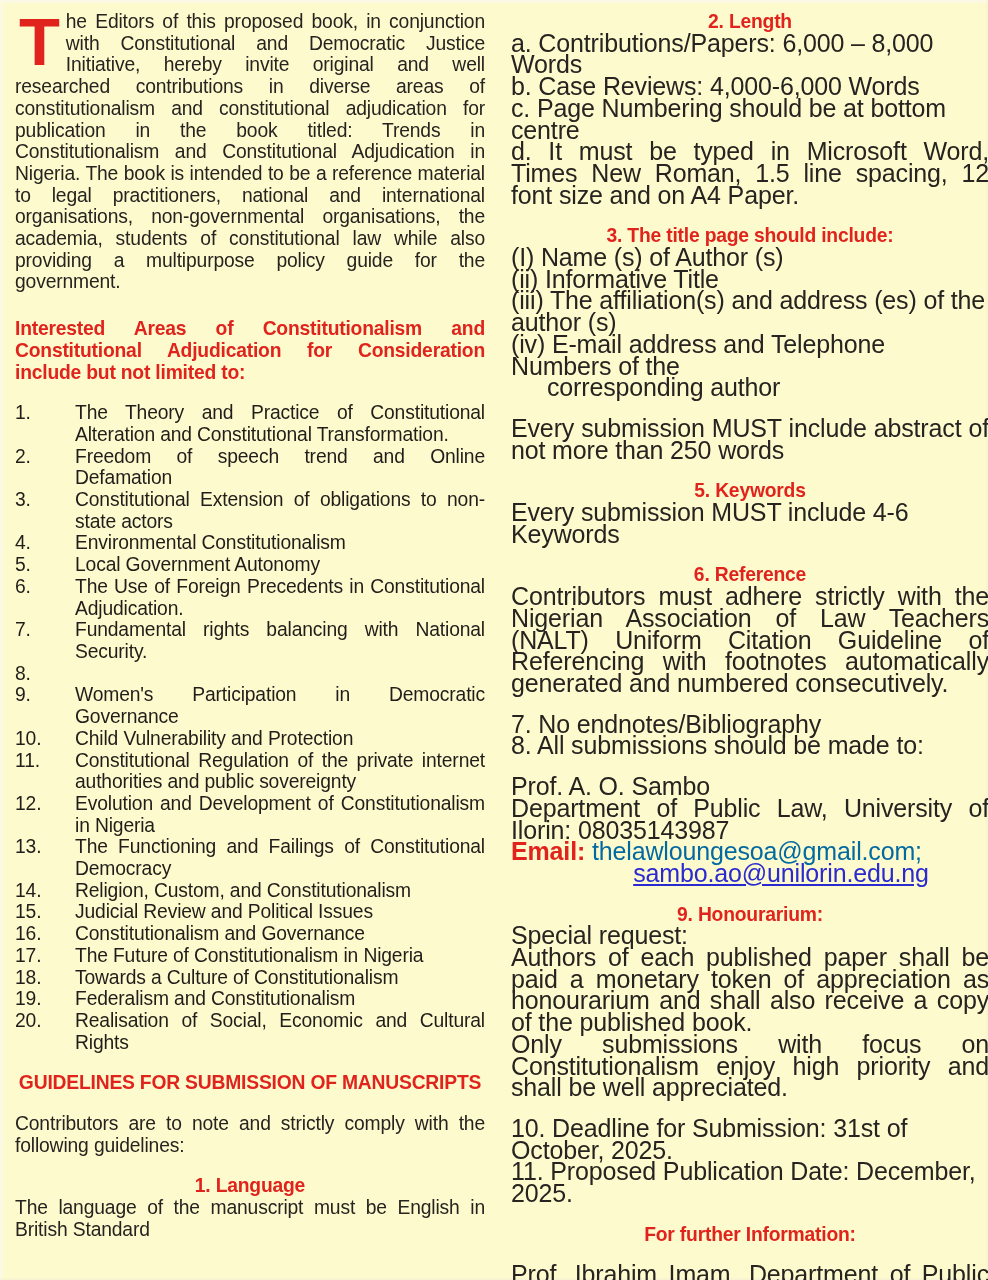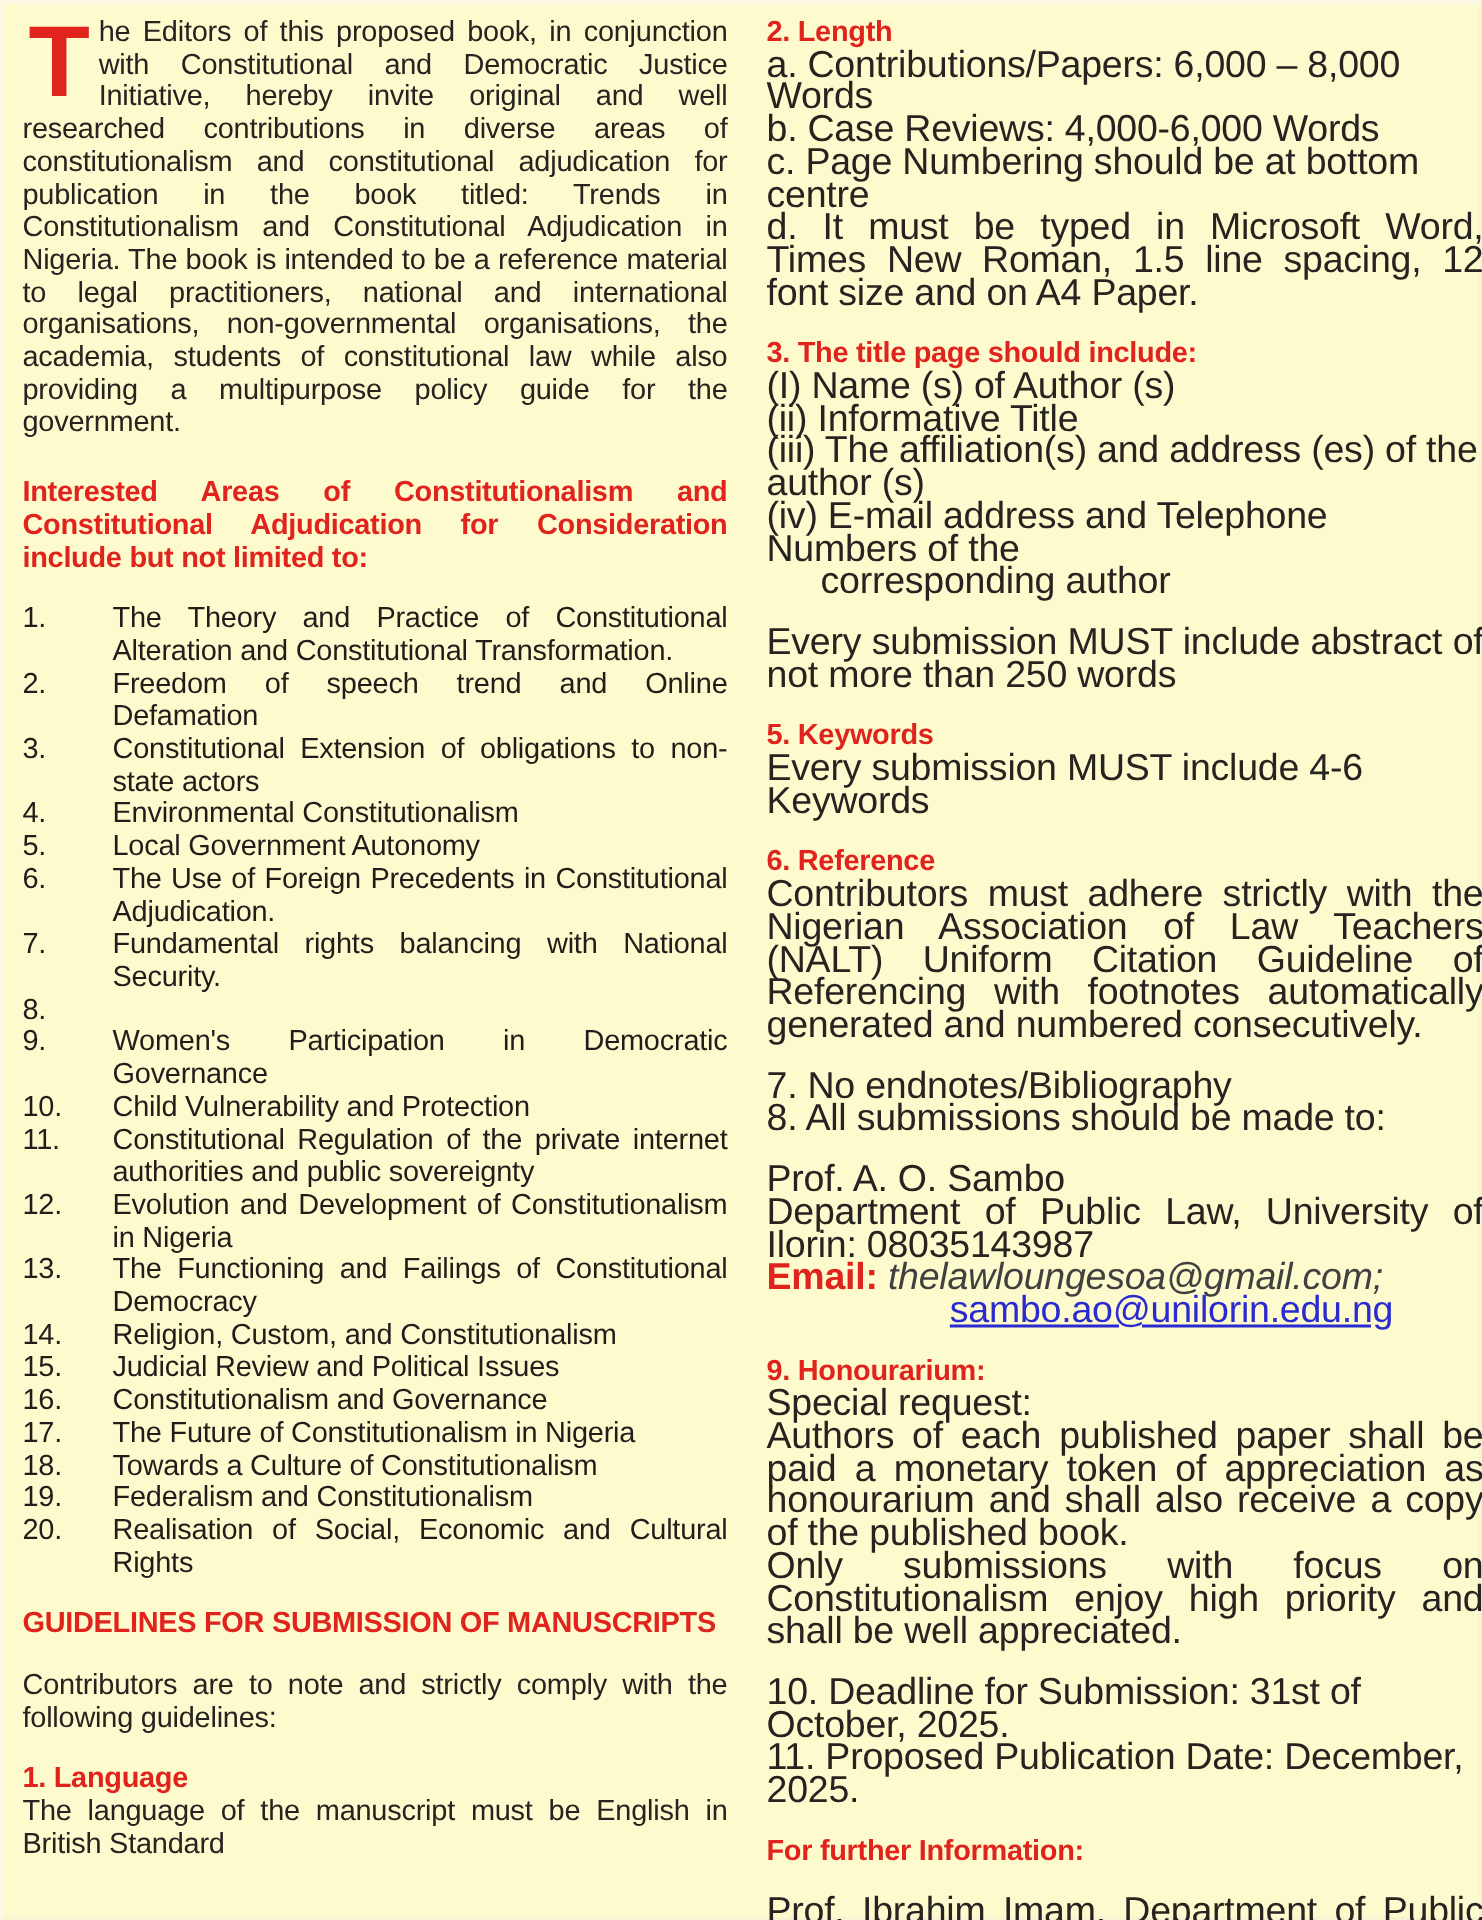--- a/index.html
+++ b/index.html
@@ -58,20 +58,21 @@
     font-weight: bold;
     text-align: right;
   }
   .redhead {
     color: #e0241d;
     font-weight: bold;
     font-size: 19.3px;
     line-height: 21.7px;
     margin: 0;
     letter-spacing: -0.2px;
+    text-align: center;
   }
   .redhead.just { text-align: justify; text-align-last: left; }
   .gap-md { height: 19px; }
   .gap-lg { height: 25px; }
 
   
   .intro {
     font-size: 19.3px;
     line-height: 21.7px;
     text-align: justify;
@@ -117,21 +118,21 @@
     font-size: 25px;
     line-height: 21.7px;
     letter-spacing: -0.15px;
     margin: 0;
   }
   .line.indent { padding-left: 36px; }
   .mail-link {
     color: #2a2ad0;
     text-decoration: underline;
   }
-  .mail-plain { color: #404040; font-style: italic; }
+  .mail-plain { color: #0369a1; }
   .email-row { padding-left: 0; }
   .email-second { padding-left: 62px; text-align: center; }
 </style>
 </head>
 <body>
 
 <div class="page">
   <div class="cols">
 
     <div class="col-left">

